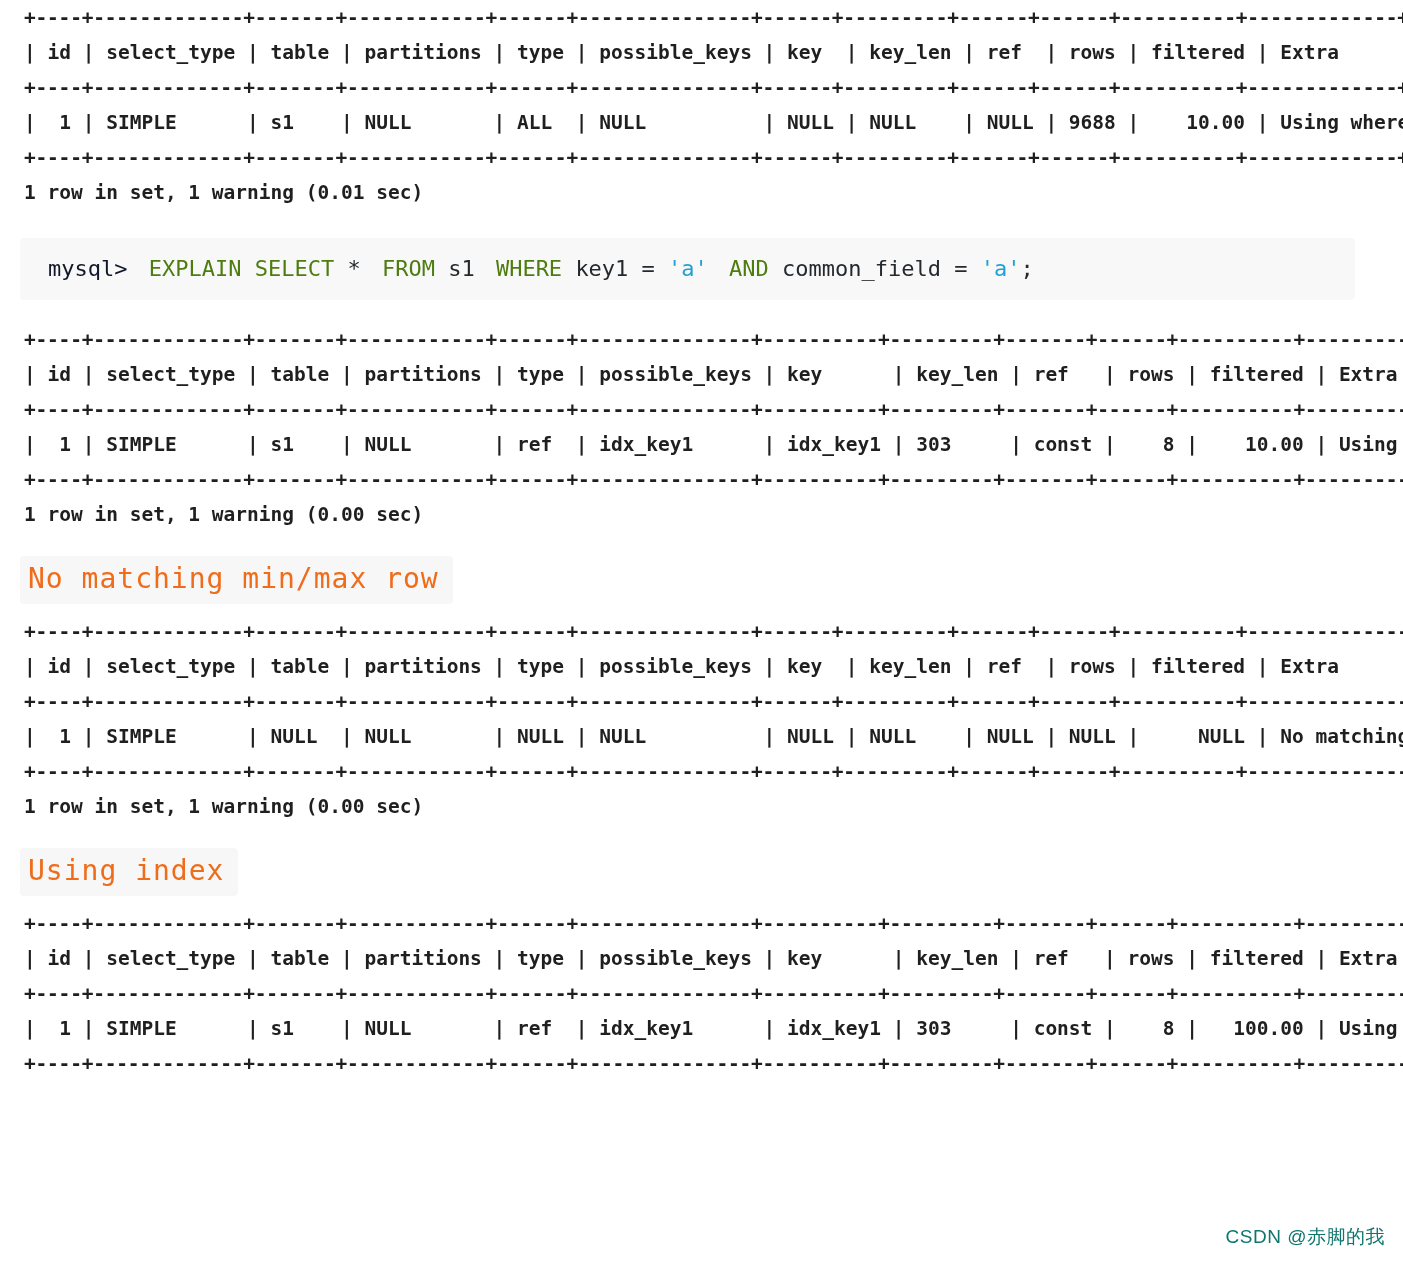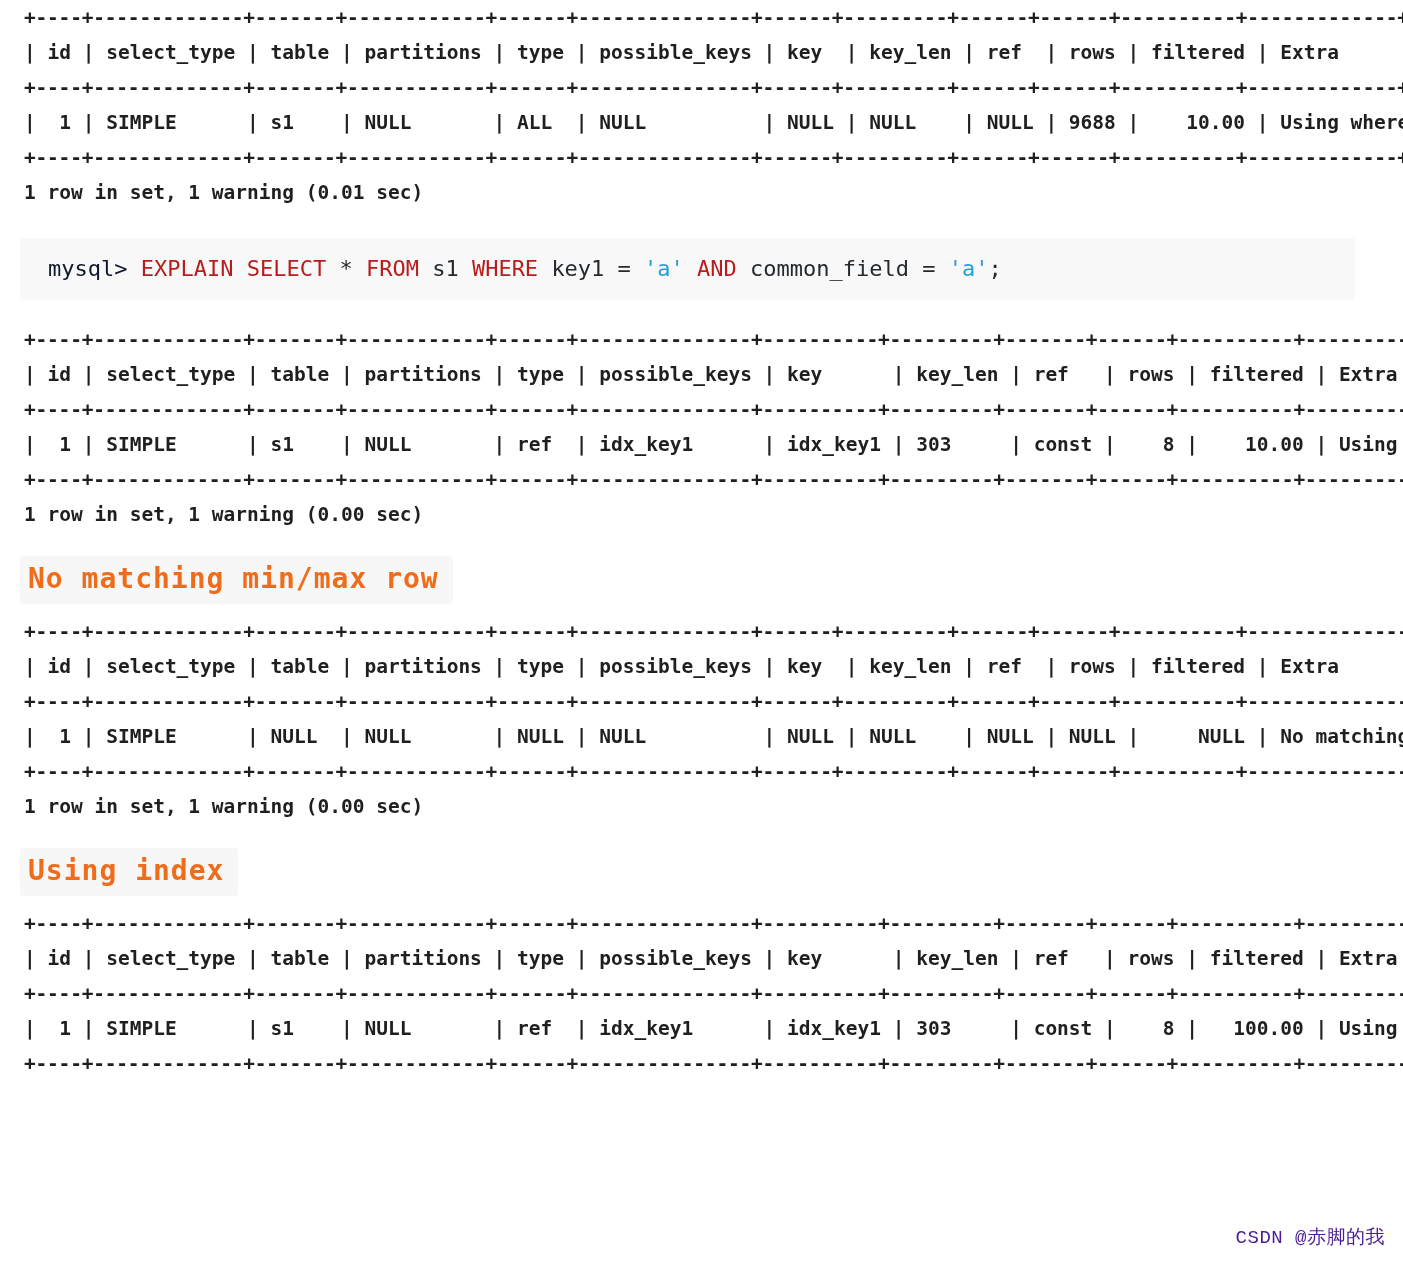--- a/index.html
+++ b/index.html
@@ -48,49 +48,48 @@
     border-radius: 4px;
     padding: 16px 0 16px 28px;
     white-space: pre;
     font-family: "DejaVu Sans Mono", "Liberation Mono", monospace;
     font-size: 22px;
     line-height: 30px;
     color: #24292e;
     width: 1335px;
     box-sizing: border-box;
   }
-  .kw     { color: #b91c1c; }
+  .kw     { color: #4d7c0f; margin-left: 8px; }
   .str    { color: #22a0d4; }
   .prompt { color: #0f172a; }
   .plain  { color: #24292e; }
 
   
   .heading {
     display: inline-block;
     margin: 18px 0 10px 20px;
     background: #f7f7f7;
     border-radius: 4px;
     padding: 6px 14px 8px 8px;
     color: #ef6c1a;
     font-family: "DejaVu Sans Mono", "Liberation Mono", monospace;
     font-size: 28px;
     line-height: 34px;
     letter-spacing: 1px;
-    font-weight: bold;
   }
 
   .spacer-sm { height: 6px; }
 
   
   .watermark {
     position: absolute;
     right: 18px;
     bottom: 14px;
-    color: #4c1d95;
-    font-family: Liberation Mono, monospace;
+    color: #0f766e;
+    font-family: Liberation Sans, sans-serif;
     font-size: 19px;
     letter-spacing: 0.5px;
     white-space: nowrap;
   }
 </style>
 </head>
 <body>
 
 <div class="page">
   <div id="content">

